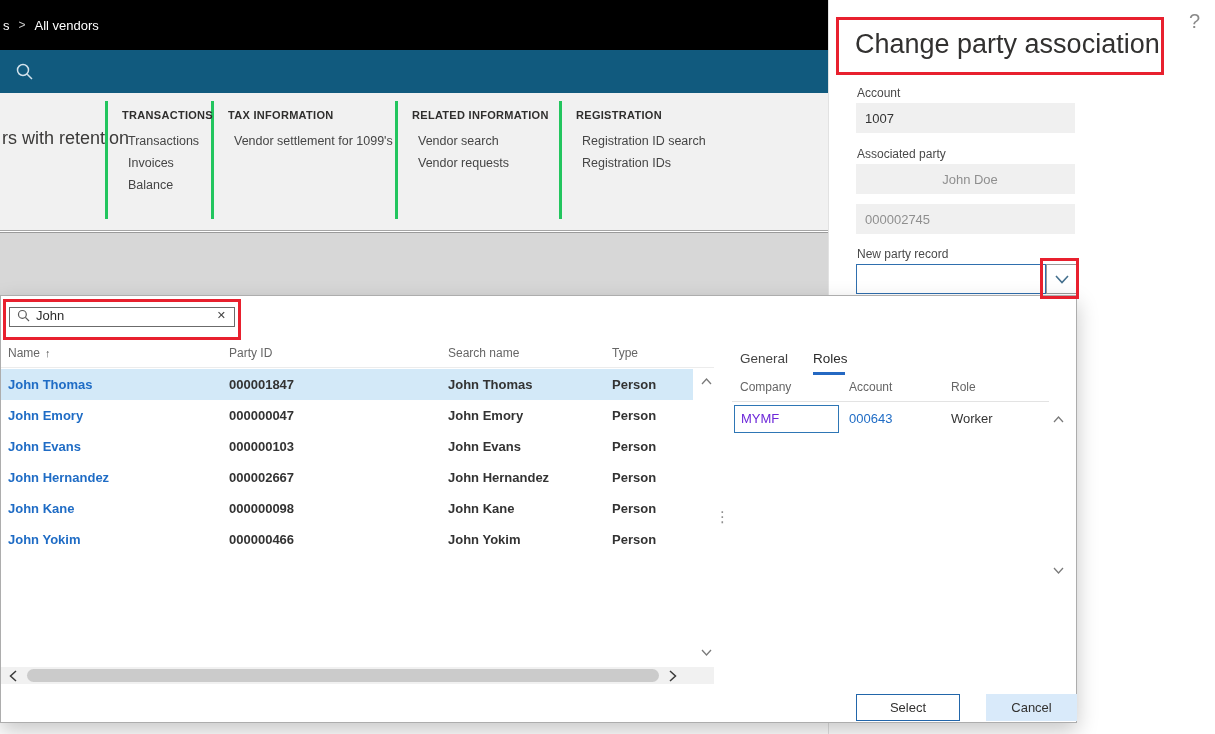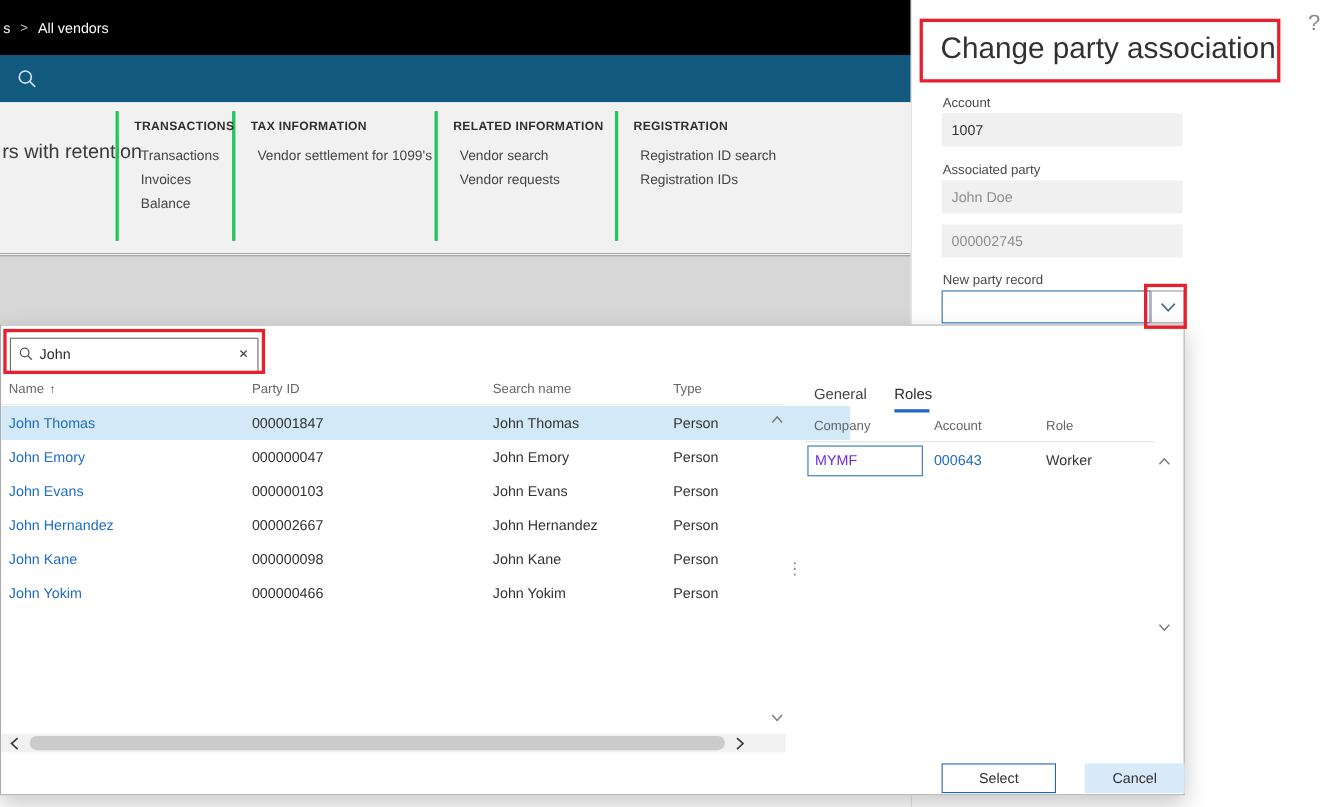--- a/index.html
+++ b/index.html
@@ -43,32 +43,32 @@
   .dd-btn { position:absolute; left:1046px; top:264px; width:31px; height:30px; background:#fff; border:1px solid #9b9b9b;
             display:flex; align-items:center; justify-content:center; z-index:12; cursor:pointer; }
   .btn { position:absolute; top:694px; height:27px; font-size:13px; color:#323130; display:flex; align-items:center;
          justify-content:center; z-index:40; cursor:pointer; }
   .btn-select { left:856px; width:104px; background:#fff; border:1px solid #2266aa; }
   .btn-cancel { left:986px; width:91px; background:#d9eafa; border:none; }
 
   
   .popup { position:absolute; left:0; top:295px; width:1077px; height:428px; background:#fff; border:1px solid #adadad;
            box-shadow:0 8px 20px rgba(0,0,0,.22); z-index:30; }
-  .searchbox { position:absolute; left:8px; top:11px; width:226px; height:32px; border:1px solid #6b6b6b; background:#fff;
+  .searchbox { position:absolute; left:8px; top:11px; width:226px; height:20px; border:1px solid #6b6b6b; background:#fff;
                display:flex; align-items:center; padding:0 8px 4px 7px; gap:6px; }
   .searchbox input { flex:1; border:none; outline:none; font-size:13px; color:#2b2b2b; font-family:inherit; min-width:0; }
   .clear-x { font-size:11px; color:#444; cursor:pointer; }
 
   .lheader { position:absolute; left:0; top:45px; width:713px; height:27px; border-bottom:1px solid #ececec; }
   .hcell { position:absolute; top:5px; font-size:12px; color:#666; cursor:pointer; white-space:nowrap; }
   .sort-arrow { font-size:11px; color:#555; margin-left:5px; }
   .c-name { left:7px; } .c-pid { left:228px; } .c-sname { left:447px; } .c-type { left:611px;text-align:right; }
 
   .lrows { position:absolute; left:0; top:73px; width:698px; }
-  .lrow { position:relative; height:31px; width:772px; cursor:pointer; }
+  .lrow { position:relative; height:31px; width:692px; cursor:pointer;font-weight:bold; }
   .lrow.sel { background:#d3e9f8; }
   .cell { position:absolute; top:0; line-height:31px; font-size:13px; color:#333; white-space:nowrap; }
   .link { color:#1f6cc5; cursor:pointer; }
 
   .vscroll { position:absolute; width:16px; display:flex; flex-direction:column; align-items:center; justify-content:space-between; }
   .vs-left { left:697px; top:80px; height:282px; }
   .vs-right { left:1049px; top:118px; height:162px; }
   .sc-btn { cursor:pointer; line-height:0; padding:2px; }
 
   .hscroll { position:absolute; left:0; top:371px; width:713px; height:17px; background:#f1f1f1; }
@@ -145,21 +145,21 @@
   <div class="grayband"></div>
 
   <div class="dialog"></div>
   <div class="dlg-help">?</div>
   <div class="dlg-title">Change party association</div>
 
   <div class="dlg-label" style="left:857px; top:86px;">Account</div>
   <input class="dlg-input" style="left: 856px; top: 103px;" value="1007">
 
   <div class="dlg-label" style="left:857px; top:147px;">Associated party</div>
-  <input class="dlg-input muted" style="left: 856px; top: 164px;" value="John Doe">
+  <input class="dlg-input muted" style="left: 856px; top: 164px; text-align: center;" value="John Doe">
   <input class="dlg-input muted" style="left: 856px; top: 204px;" value="000002745">
 
   <div class="dlg-label" style="left:857px; top:247px;">New party record</div>
   <input class="dlg-input newparty" style="left: 856px; top: 264px;" value="">
   <div class="dd-btn">
     <span style="line-height:0;">
       <svg width="14" height="9" viewBox="0 0 14 9">
           <polyline points="1,1 7,7.5 13,1" fill="none" stroke="#44708e" stroke-width="1.6"></polyline>
         </svg>
     </span>

